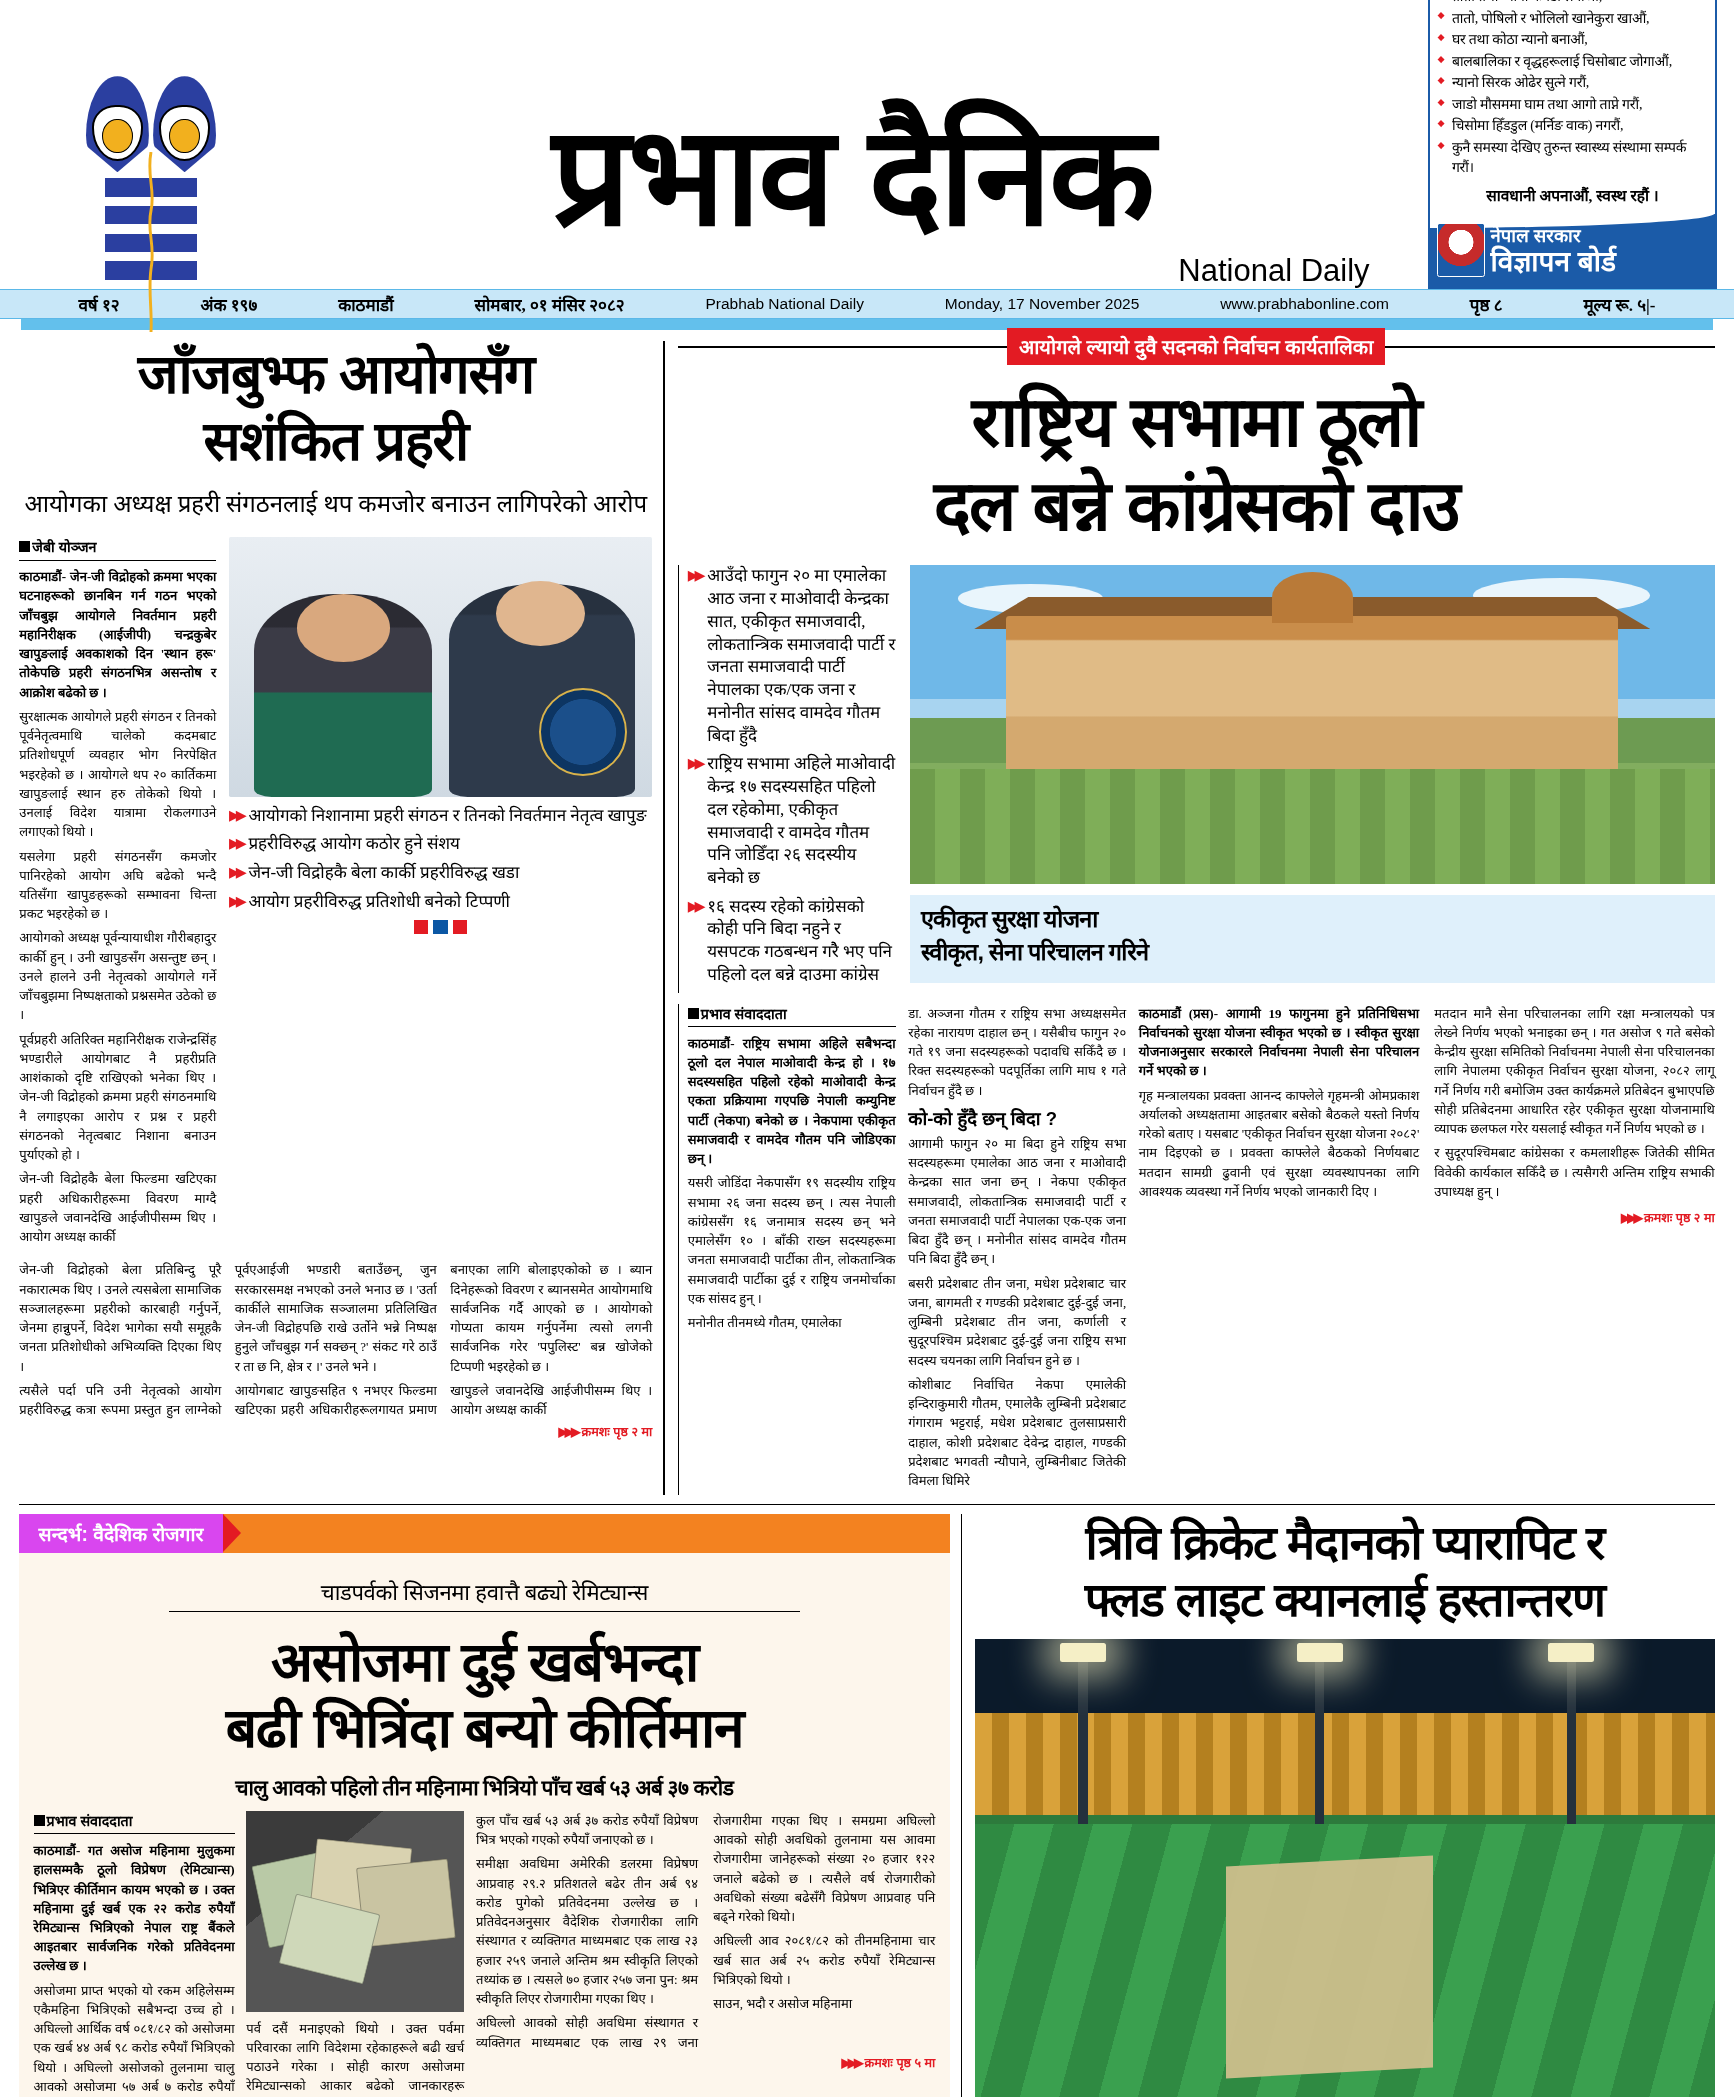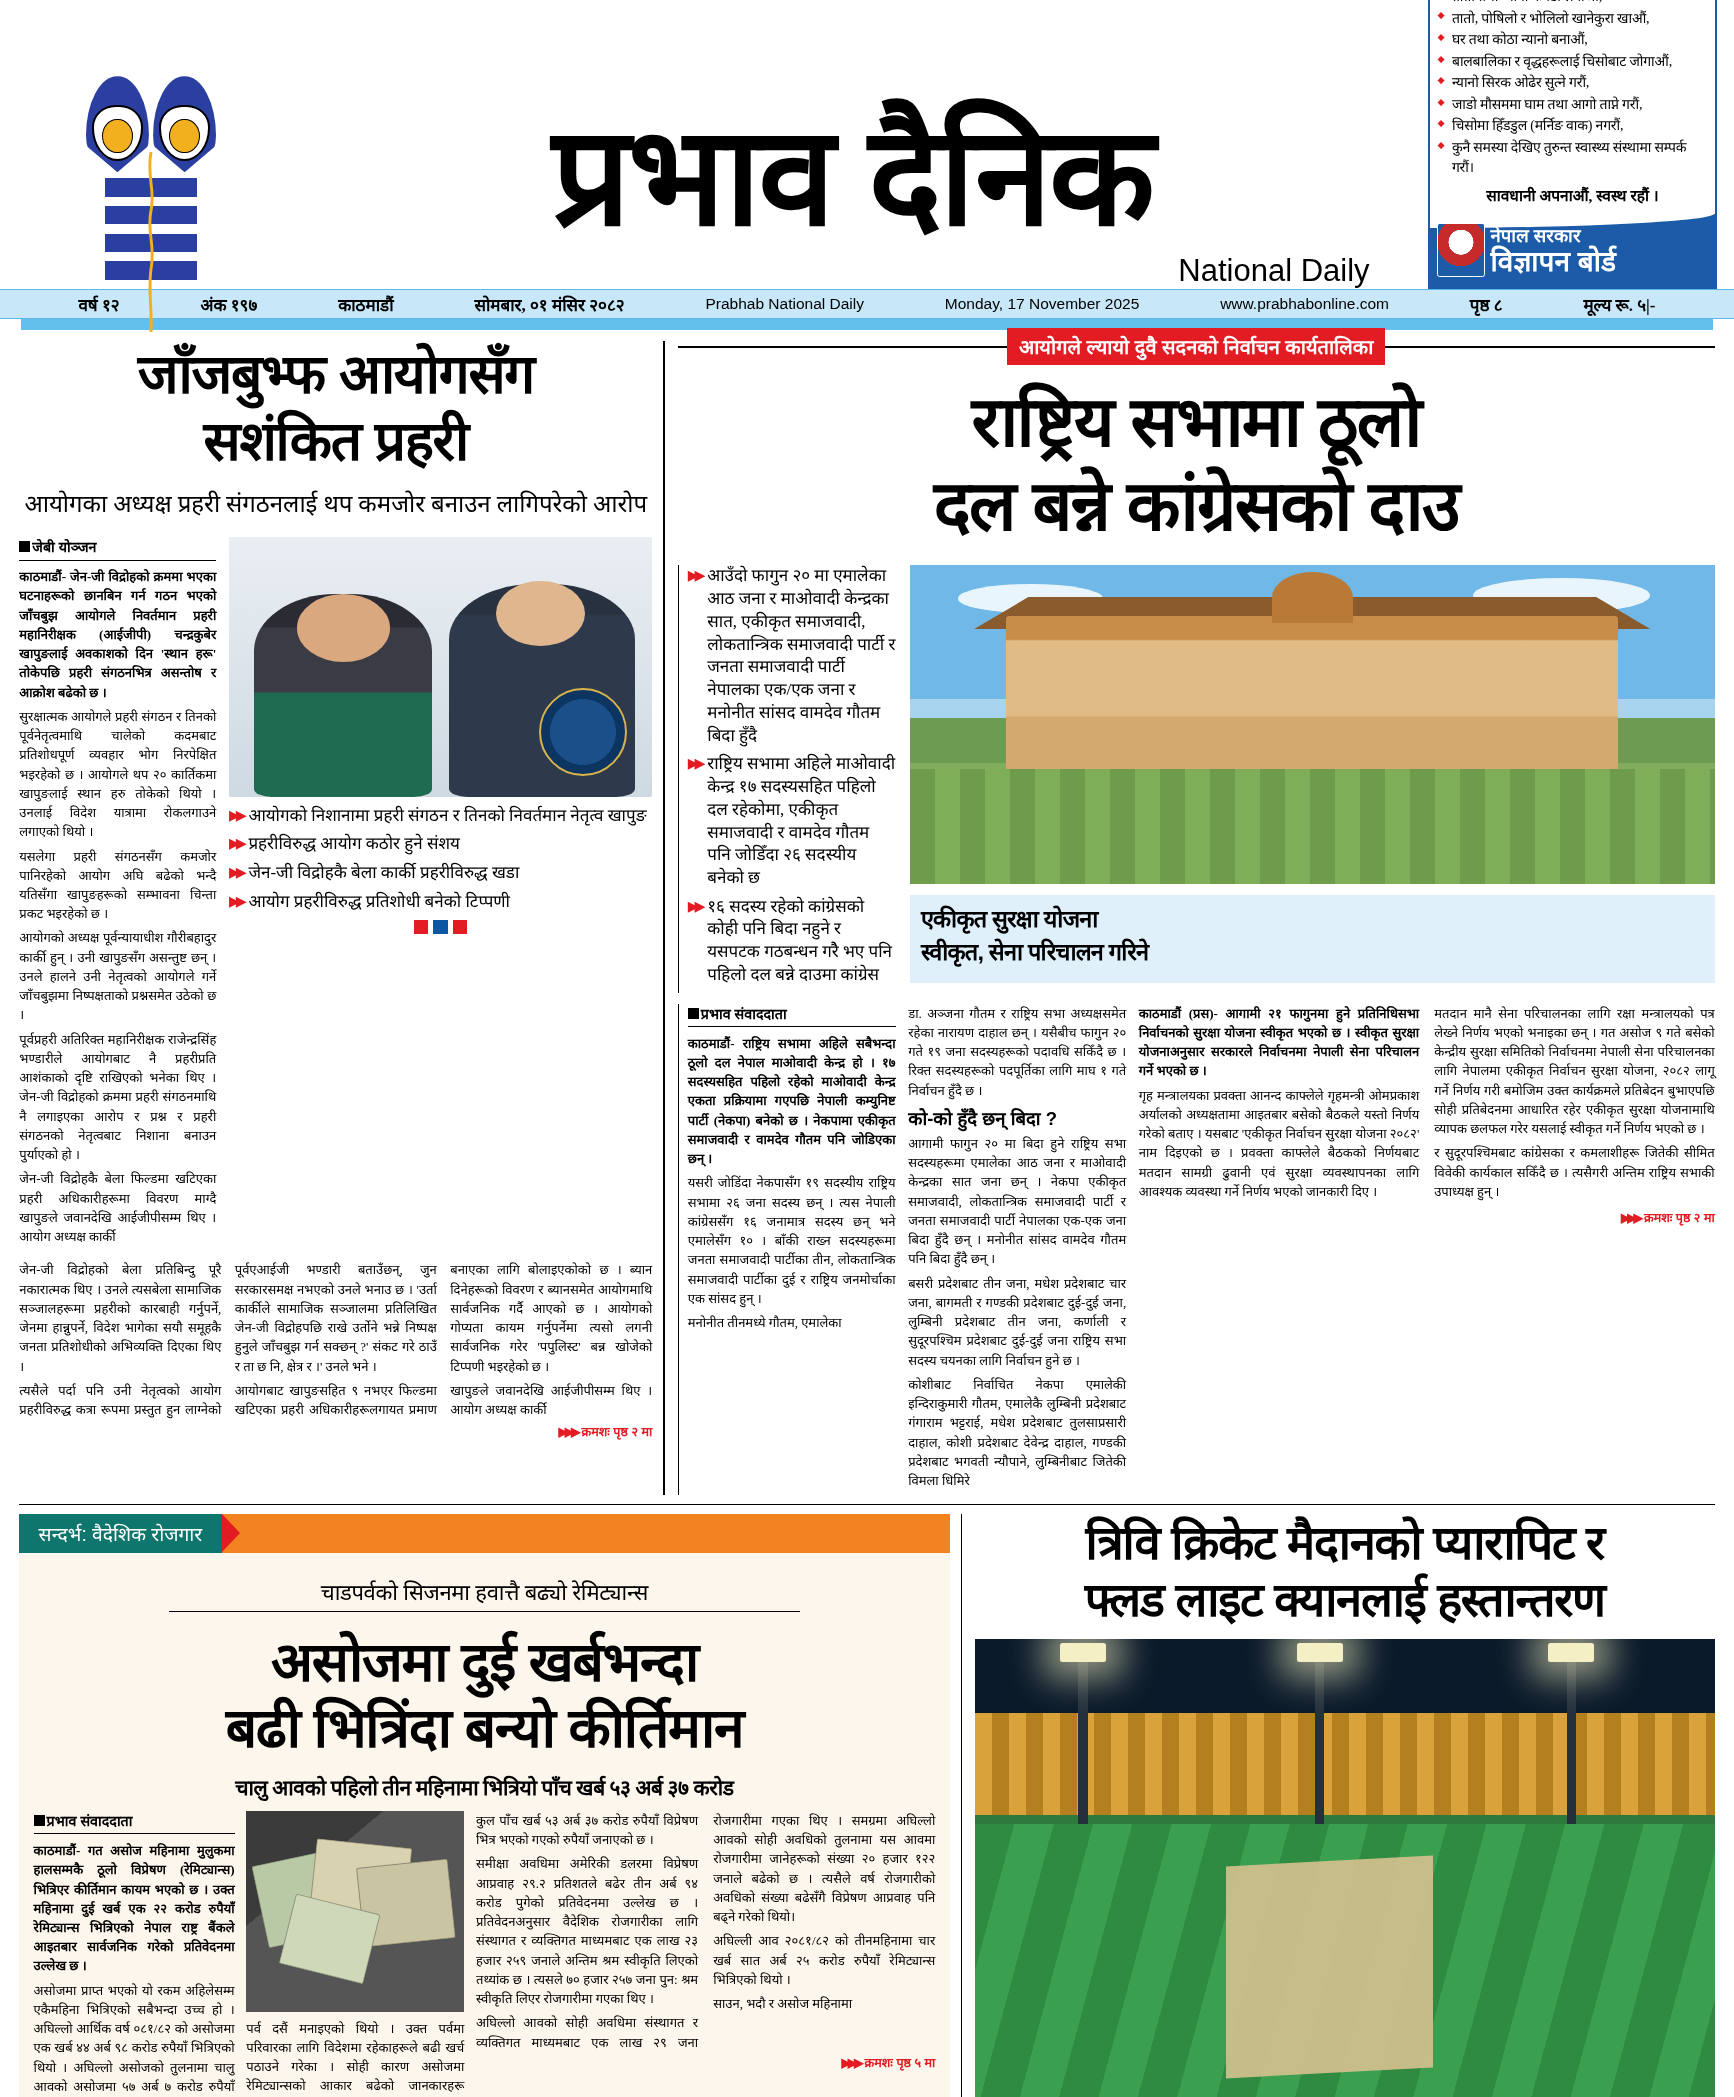--- a/index.html
+++ b/index.html
@@ -233,22 +233,22 @@
   }
   .jump span.arw { letter-spacing: -3.4px; margin-right: 4.2px; }
 
   
   .bottom-section { display: flex; margin-top: 8.4px; border-top: 1.7px solid #000; padding-top: 9.2px; }
   .bl { width: 942px; padding-right: 11.7px; }
   .br { flex: 1; padding-left: 12.6px; }
 
   .ribbon { display: flex; align-items: stretch; height: 39px; margin-bottom: 0; }
   .ribbon-red {
-    background: #0f766e; color: #fff; display: flex; align-items: center;
-    font-family: "Liberation Sans", sans-serif; font-weight: normal; font-size: 19.3px;
+    background: #d946ef; color: #fff; display: flex; align-items: center;
+    font-family: "Liberation Sans", sans-serif; font-weight: bold; font-size: 19.3px;
     padding: 0 19.3px 0 19.3px; position: relative;
   }
   .ribbon-red:after {
     content:""; position: absolute; right: -18.5px; top: 0; width: 0; height: 0;
     border-top: 19.3px solid transparent; border-bottom: 19.3px solid transparent;
     border-left: 18.5px solid #e31b23; z-index: 2;
   }
   .ribbon-orange { flex: 1; background: #f38220; }
 
   .panel-cream { background: #fdf6ec; padding: 12.6px 14.3px 11px 14.3px; }
@@ -518,21 +518,21 @@
             <div class="inline-head">को-को हुँदै छन् बिदा ?</div>
             <div class="body-txt">
               <p>आगामी फागुन २० मा बिदा हुने राष्ट्रिय सभा सदस्यहरूमा एमालेका आठ जना र माओवादी केन्द्रका सात जना छन् । नेकपा एकीकृत समाजवादी, लोकतान्त्रिक समाजवादी पार्टी र जनता समाजवादी पार्टी नेपालका एक-एक जना बिदा हुँदै छन् । मनोनीत सांसद वामदेव गौतम पनि बिदा हुँदै छन् ।</p>
               <p>बसरी प्रदेशबाट तीन जना, मधेश प्रदेशबाट चार जना, बागमती र गण्डकी प्रदेशबाट दुई-दुई जना, लुम्बिनी प्रदेशबाट तीन जना, कर्णाली र सुदूरपश्चिम प्रदेशबाट दुई-दुई जना राष्ट्रिय सभा सदस्य चयनका लागि निर्वाचन हुने छ ।</p>
               <p>कोशीबाट निर्वाचित नेकपा एमालेकी इन्दिराकुमारी गौतम, एमालेकै लुम्बिनी प्रदेशबाट गंगाराम भट्टराई, मधेश प्रदेशबाट तुलसाप्रसारी दाहाल, कोशी प्रदेशबाट देवेन्द्र दाहाल, गण्डकी प्रदेशबाट भगवती न्यौपाने, लुम्बिनीबाट जितेकी विमला धिमिरे</p>
             </div>
           </div>
 
           <div style="flex:1;">
             <div class="body-txt cols2">
-              <p class="lede">काठमाडौं (प्रस)- आगामी २१ फागुनमा हुने प्रतिनिधिसभा निर्वाचनको सुरक्षा योजना स्वीकृत भएको छ । स्वीकृत सुरक्षा योजनाअनुसार सरकारले निर्वाचनमा नेपाली सेना परिचालन गर्ने भएको छ ।</p>
+              <p class="lede">काठमाडौं (प्रस)- आगामी 19 फागुनमा हुने प्रतिनिधिसभा निर्वाचनको सुरक्षा योजना स्वीकृत भएको छ । स्वीकृत सुरक्षा योजनाअनुसार सरकारले निर्वाचनमा नेपाली सेना परिचालन गर्ने भएको छ ।</p>
               <p>गृह मन्त्रालयका प्रवक्ता आनन्द काफ्लेले गृहमन्त्री ओमप्रकाश अर्यालको अध्यक्षतामा आइतबार बसेको बैठकले यस्तो निर्णय गरेको बताए । यसबाट 'एकीकृत निर्वाचन सुरक्षा योजना २०८२' नाम दिइएको छ । प्रवक्ता काफ्लेले बैठकको निर्णयबाट मतदान सामग्री ढुवानी एवं सुरक्षा व्यवस्थापनका लागि आवश्यक व्यवस्था गर्ने निर्णय भएको जानकारी दिए ।</p>
               <p>मतदान मानै सेना परिचालनका लागि रक्षा मन्त्रालयको पत्र लेख्ने निर्णय भएको भनाइका छन् । गत असोज ९ गते बसेको केन्द्रीय सुरक्षा समितिको निर्वाचनमा नेपाली सेना परिचालनका लागि नेपालमा एकीकृत निर्वाचन सुरक्षा योजना, २०८२ लागू गर्ने निर्णय गरी बमोजिम उक्त कार्यक्रमले प्रतिबेदन बुभाएपछि सोही प्रतिबेदनमा आधारित रहेर एकीकृत सुरक्षा योजनामाथि व्यापक छलफल गरेर यसलाई स्वीकृत गर्ने निर्णय भएको छ ।</p>
               <p>र सुदूरपश्चिमबाट कांग्रेसका र कमलाशीहरू जितेकी सीमित विवेकी कार्यकाल सकिँदै छ । त्यसैगरी अन्तिम राष्ट्रिय सभाकी उपाध्यक्ष हुन् ।</p>
             </div>
             <div class="jump">
               <span class="arw">▶▶▶</span><span>क्रमशः पृष्ठ २ मा</span>
             </div>
           </div>
         </div>
       </div>

